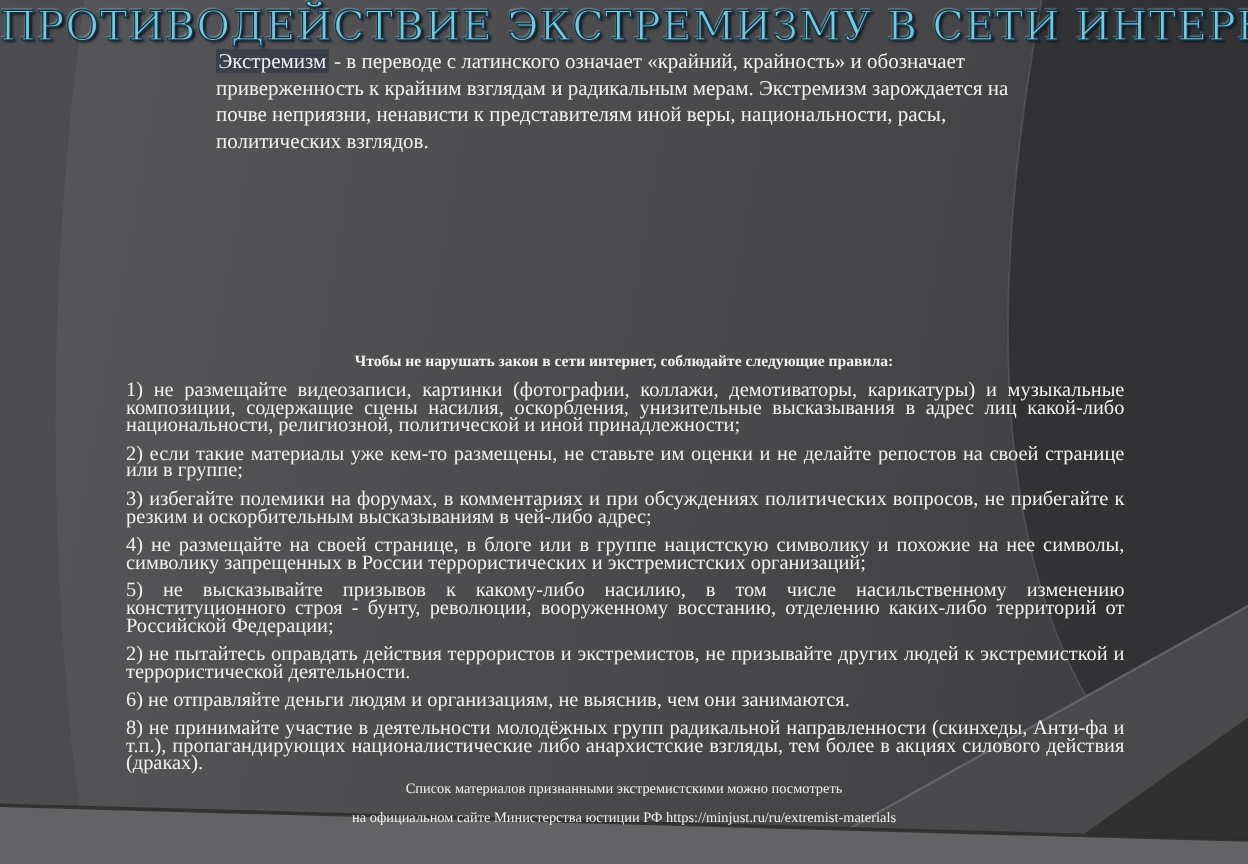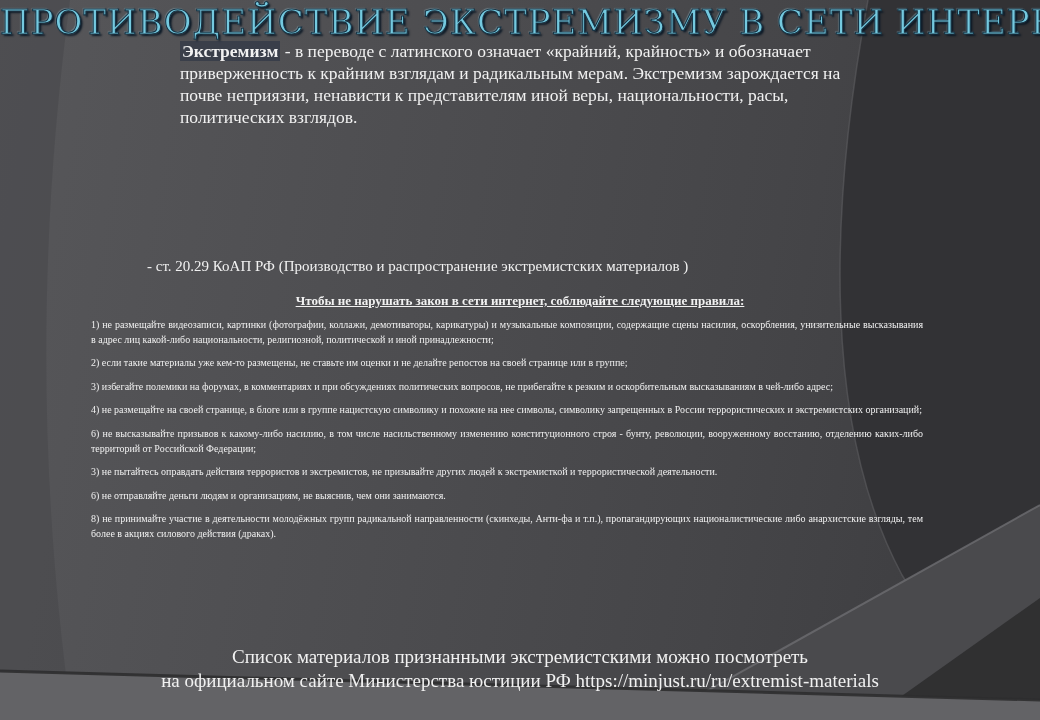--- a/index.html
+++ b/index.html
@@ -17,43 +17,43 @@
     color:#74c9df;-webkit-text-stroke:1.1px #173344;
     text-shadow:2px 2px 2px rgba(8,22,36,.95),-1px -1px 1px rgba(190,235,248,.35);
     white-space:nowrap;
   }
   
   .definition{
     top:40px;left:180px;width:738px;
     font-size:17.5px;line-height:22px;white-space:pre-line;
   }
   .definition .term{
-    font-weight:bold;background:rgba(38,48,66,.55);padding:0 2px;
+    font-weight:normal;background:rgba(38,48,66,.55);padding:0 2px;
   }
   
   .admin-note{
     top:150px;left:147px;width:710px;
     font-style:italic;font-size:13.5px;line-height:16px;white-space:pre-line;
     color:#ededed;
   }
   
   .article-1{top:215px;left:147px;width:730px;font-size:15px;line-height:17.5px;white-space:pre-line;}
   .article-2{top:258px;left:147px;width:730px;font-size:15px;line-height:17.5px;}
   
   .rules-heading{
     top:293px;left:0;width:100%;text-align:center;
-    font-size:13px;font-weight:bold;text-decoration:underline;
+    font-size:13px;font-weight:bold;
   }
-  .rules{top:318px;left:91px;width:832px;font-size:10px;line-height:14.6px;}
+  .rules{top:318px;left:105px;width:832px;font-size:17px;line-height:14.6px;}
   .rule-item{text-align:justify;margin-bottom:9px;}
   .rule-item .b{font-weight:normal;}
   
   .footer{
     top:645px;left:0;width:100%;text-align:center;
-    font-size:19px;line-height:24px;
+    font-size:12px;line-height:24px;
   }
 </style>
 </head>
 <body>
 
 <div class="stage">
 
   <svg class="bg-svg" viewBox="0 0 1040 720" preserveAspectRatio="none">
 
     <path d="M0,0 L70,0 C38,240 38,480 72,720 L0,720 Z" fill="#47474a" opacity="0.55"></path>
@@ -71,31 +71,30 @@
   </svg>
 
   <h1 class="layer title" style="margin:0">ПРОТИВОДЕЙСТВИЕ ЭКСТРЕМИЗМУ В СЕТИ ИНТЕРНЕТ</h1>
 
   <div class="layer definition"><span class="term">Экстремизм</span><span> -  в переводе с латинского означает «крайний, крайность» и обозначает
 приверженность к крайним взглядам и радикальным мерам. Экстремизм зарождается на
 почве неприязни, ненависти к представителям иной веры, национальности, расы,
 политических взглядов.</span></div>
 
 
-  <div class="layer article-2">- ст. 20.29 КоАП РФ (Производство и распространение экстремистских материалов )</div>
 
   <div class="layer rules-heading">Чтобы не нарушать закон в сети интернет, соблюдайте следующие правила:</div>
 
   <div class="layer rules">
     <div class="rule-item">1) не размещайте видеозаписи, картинки (фотографии, коллажи, демотиваторы, карикатуры) и музыкальные композиции, содержащие сцены насилия, оскорбления, унизительные высказывания в адрес лиц какой-либо национальности, религиозной, политической и иной принадлежности;</div>
     <div class="rule-item">2) если такие материалы уже кем-то размещены, не ставьте им оценки и не делайте репостов на своей странице или в группе;</div>
     <div class="rule-item">3) избегайте полемики на форумах, в комментариях и при обсуждениях политических вопросов, не прибегайте к резким и оскорбительным высказываниям в чей-либо адрес;</div>
     <div class="rule-item">4) не размещайте на своей странице, в блоге или в группе нацистскую символику и похожие на нее символы, символику запрещенных в России террористических и экстремистских организаций;</div>
-    <div class="rule-item">6) не высказывайте призывов к какому-либо насилию, в том числе насильственному изменению конституционного строя - бунту, революции, вооруженному восстанию, отделению каких-либо территорий от Российской Федерации;</div>
-    <div class="rule-item">3) не пытайтесь оправдать действия террористов и экстремистов, не призывайте других людей к экстремисткой и террористической деятельности.</div>
+    <div class="rule-item">5) не высказывайте призывов к какому-либо насилию, в том числе насильственному изменению конституционного строя - бунту, революции, вооруженному восстанию, отделению каких-либо территорий от Российской Федерации;</div>
+    <div class="rule-item">2) не пытайтесь оправдать действия террористов и экстремистов, не призывайте других людей к экстремисткой и террористической деятельности.</div>
     <div class="rule-item">6) не отправляйте деньги людям и организациям, не выяснив, чем они занимаются.</div>
     <div class="rule-item"><span>8) не принимайте участие в деятельности молодёжных групп радикальной направленности </span><span class="b">(скинхеды, Анти-фа и т.п.),</span><span> пропагандирующих националистические либо анархистские взгляды, тем более в акциях силового действия (драках).</span></div>
   </div>
 
   <div class="layer footer">
     <div>Список материалов признанными экстремистскими можно посмотреть</div>
     <div><span>на официальном сайте Министерства юстиции РФ </span><span>https://minjust.ru/ru/extremist-materials</span></div>
   </div>
 
 </div>

